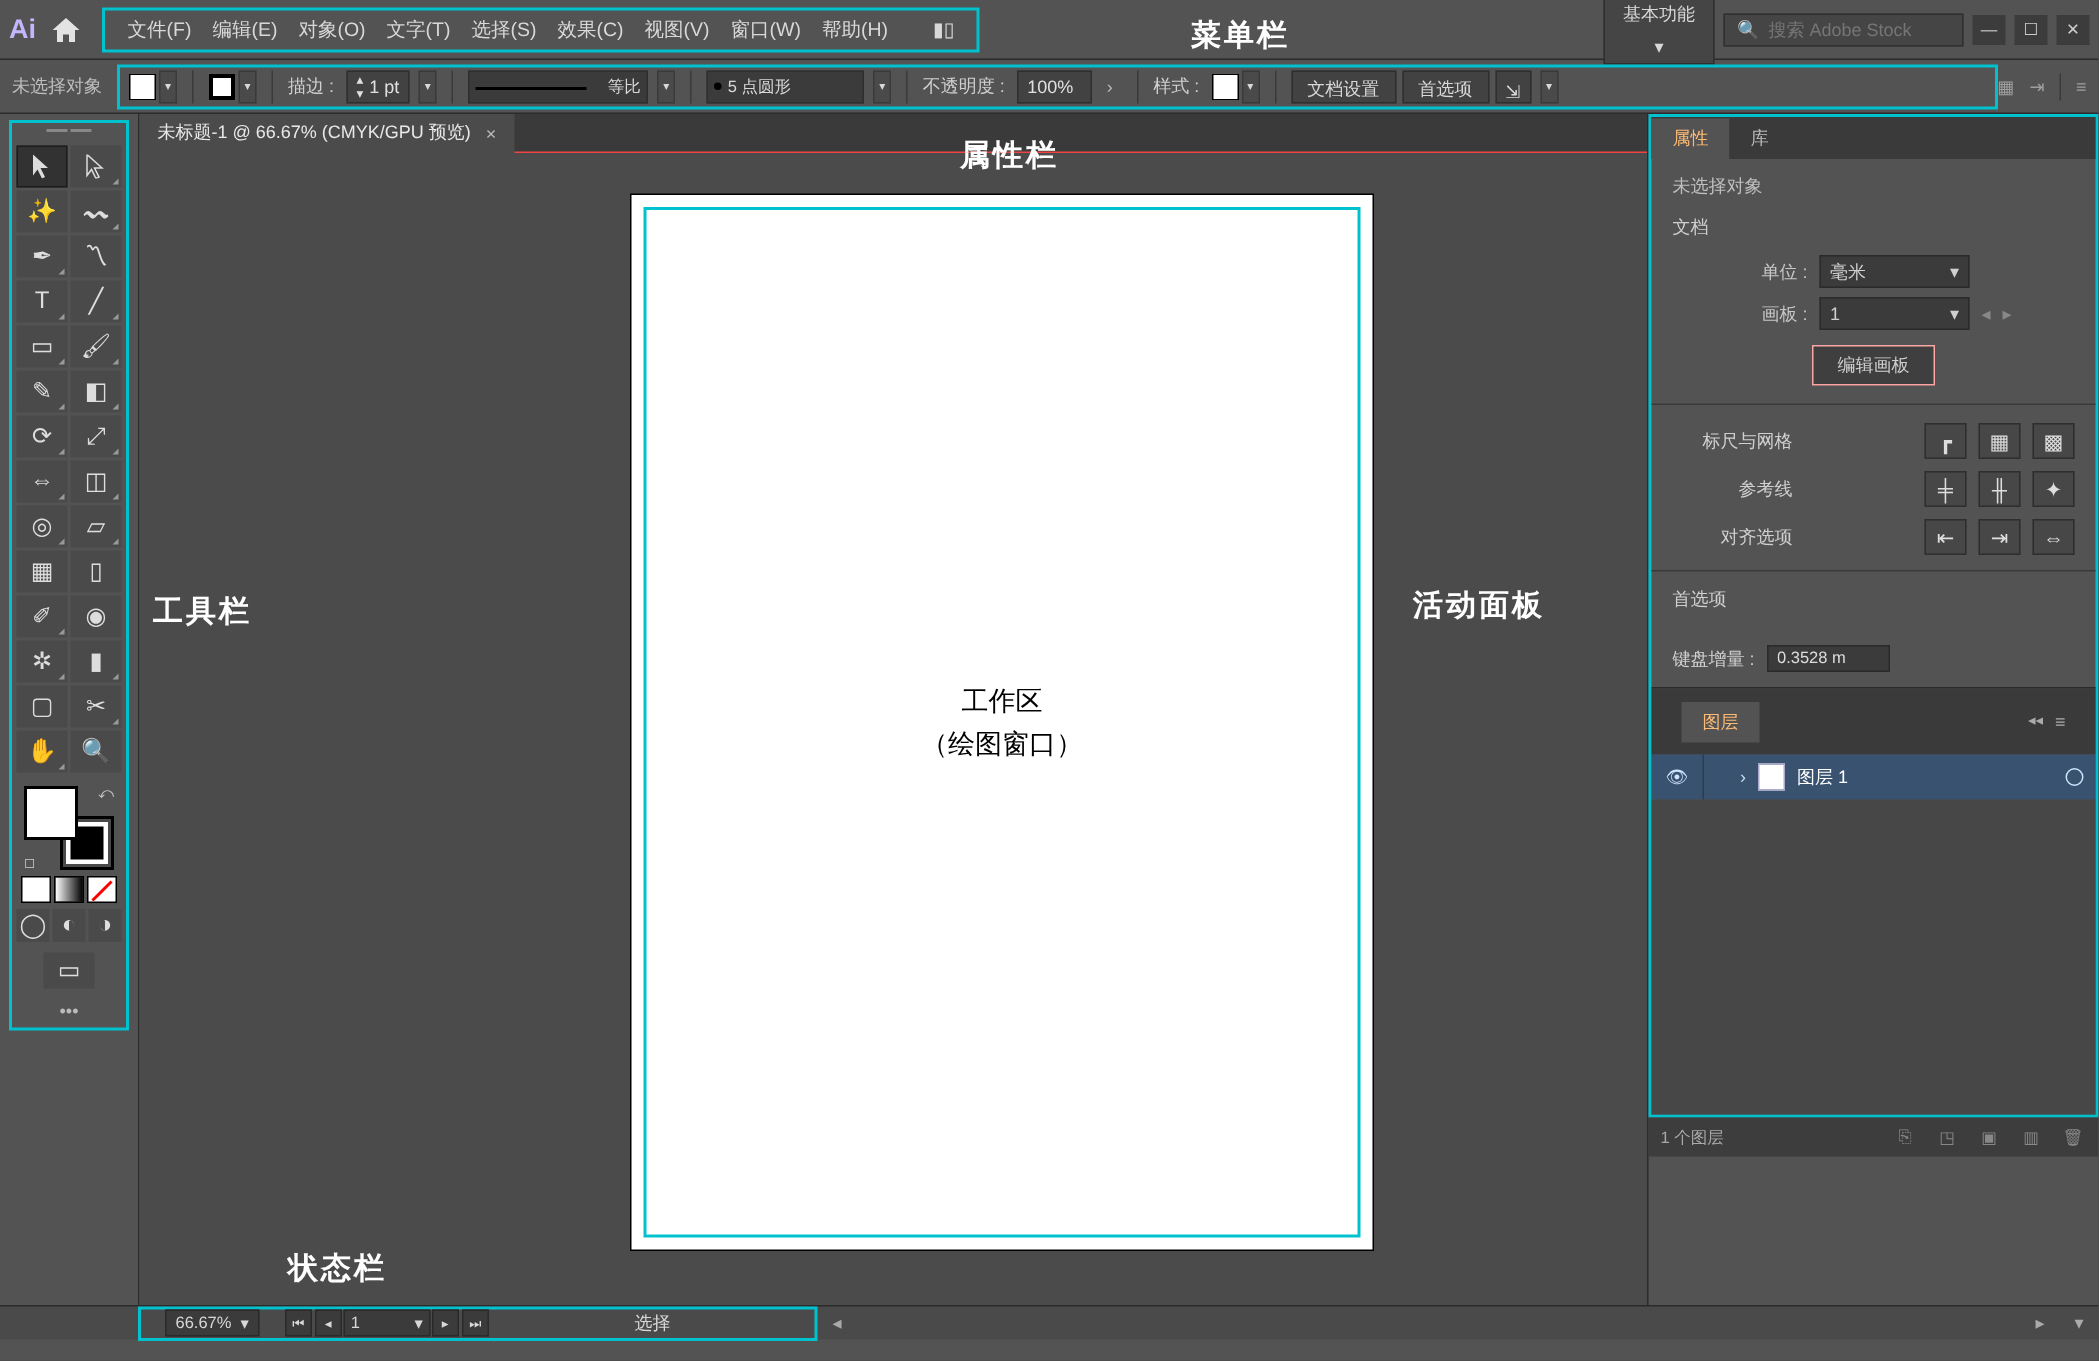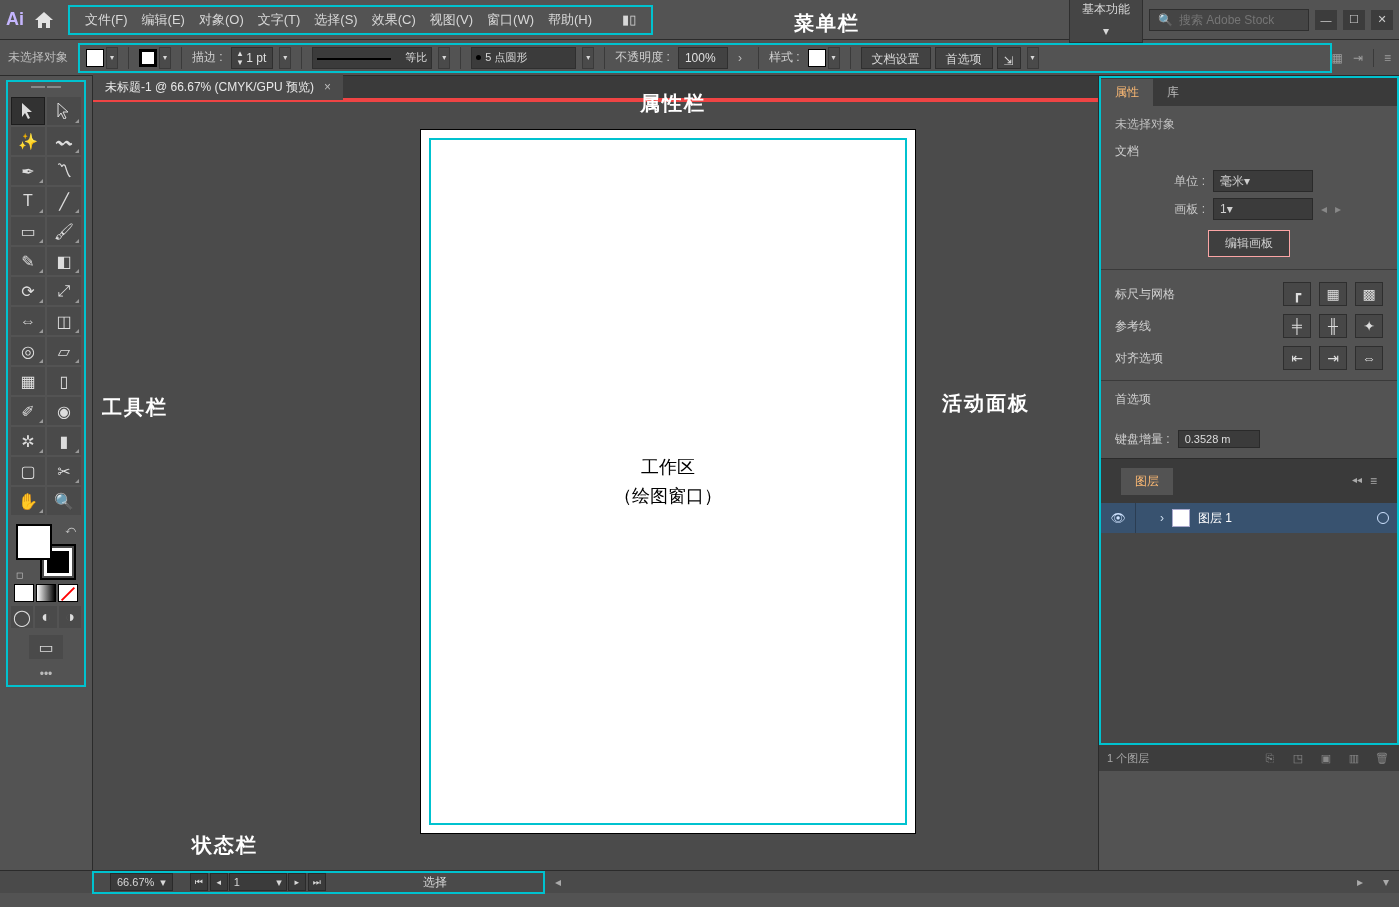--- a/index.html
+++ b/index.html
@@ -48,42 +48,42 @@
   .fbox.stroke{right:0;bottom:0;background:#4a4a4a;display:flex;align-items:center;justify-content:center;}
   .fbox.stroke::after{content:"";width:22px;height:22px;border:3px solid #fff;background:#000;}
   .mini-row{display:flex;gap:2px;margin-top:4px;}
   .mini{width:20px;height:18px;border:1px solid #000;}
   .mini.white{background:#fff;}
   .mini.grad{background:linear-gradient(to right,#fff,#000);}
   .mini.none{background:#fff;position:relative;}
   .mini.none::after{content:"";position:absolute;left:0;right:0;top:50%;height:2px;background:red;transform:rotate(-45deg);}
   
   .doc-area{flex:1;display:flex;flex-direction:column;background:#4b4b4b;position:relative;}
-  .tab-strip{height:26px;background:#3a3a3a;display:flex;align-items:center;border-bottom:4px solid #ef4444;}
+  .tab-strip{height:26px;background:#3a3a3a;display:flex;align-items:center;border-bottom:1px solid #ef4444;}
   .tab{background:#4b4b4b;height:26px;padding:0 12px;display:flex;align-items:center;gap:10px;font-size:12px;color:#e8e8e8;}
   .tab .x{color:#bbb;}
   .canvas-wrap{flex:1;position:relative;overflow:hidden;background:#4b4b4b;}
   .artboard{position:absolute;left:328px;top:28px;width:494px;height:703px;background:#fff;box-shadow:0 0 0 1px #000;}
   .artboard-inner{position:absolute;inset:8px;border:2px solid #00c2cf;display:flex;align-items:center;justify-content:center;flex-direction:column;}
   .artlabel{color:#000;font-size:18px;text-align:center;line-height:1.6;font-weight:500;}
   
   .right-col{width:301px;background:#535353;border-left:1px solid #2b2b2b;display:flex;flex-direction:column;}
   .panel-box{border:2px solid #00c2cf;flex:0 0 auto;}
   .panel-tabs{display:flex;background:#3a3a3a;height:28px;align-items:flex-end;}
   .ptab{padding:5px 14px;font-size:12px;background:#3a3a3a;color:#bbb;}
   .ptab.active{background:#535353;color:#fdba74;}
   .panel-body{padding:10px 14px;font-size:12px;color:#d0d0d0;}
   .prop-head{color:#bfbfbf;margin-bottom:10px;}
   .prop-sec{color:#cfcfcf;margin:8px 0 10px;}
   .prop-row{display:flex;align-items:center;gap:8px;margin:6px 0;}
   .prop-row .plabel{width:90px;text-align:right;color:#c8c8c8;}
-  .prop-dd{background:#3b3b3b;border:1px solid #2a2a2a;height:22px;width:100px;display:flex;align-items:center;padding:0 6px;}
+  .prop-dd{background:#3b3b3b;border:1px solid #2a2a2a;height:22px;width:100px;display:flex;align-items:center;justify-content:space-between;padding:0 6px;}
   .btn2{background:#3f3f3f;border:1px solid #fca5a5;padding:4px 16px;font-size:12px;}
   .iconrow{display:flex;align-items:center;gap:8px;margin:8px 0;}
-  .iconrow .seclbl{width:80px;}
+  .iconrow .seclbl{width:80px;text-align:right;}
   .ibtn{width:28px;height:24px;background:#474747;border:1px solid #2e2e2e;display:flex;align-items:center;justify-content:center;font-size:14px;color:#ddd;}
   .kb-row{display:flex;align-items:center;gap:8px;margin-top:22px;}
   .kb-row input{background:#3b3b3b;border:1px solid #2a2a2a;color:#ddd;padding:2px 6px;width:82px;font-size:11px;}
   
   .layers-panel{border-top:1px solid #2b2b2b;}
   .lyr-head{background:#3a3a3a;height:44px;display:flex;align-items:center;padding:0 20px;justify-content:space-between;}
   .lyr-head .tabs{display:flex;}
   .lyr-row{background:#38526f;height:30px;display:flex;align-items:center;gap:8px;padding:0 8px;color:#fff;}
   .eye{width:18px;text-align:center;color:#cfe3ff;}
   .lthumb{width:18px;height:18px;background:#fff;border:1px solid #aac;}

